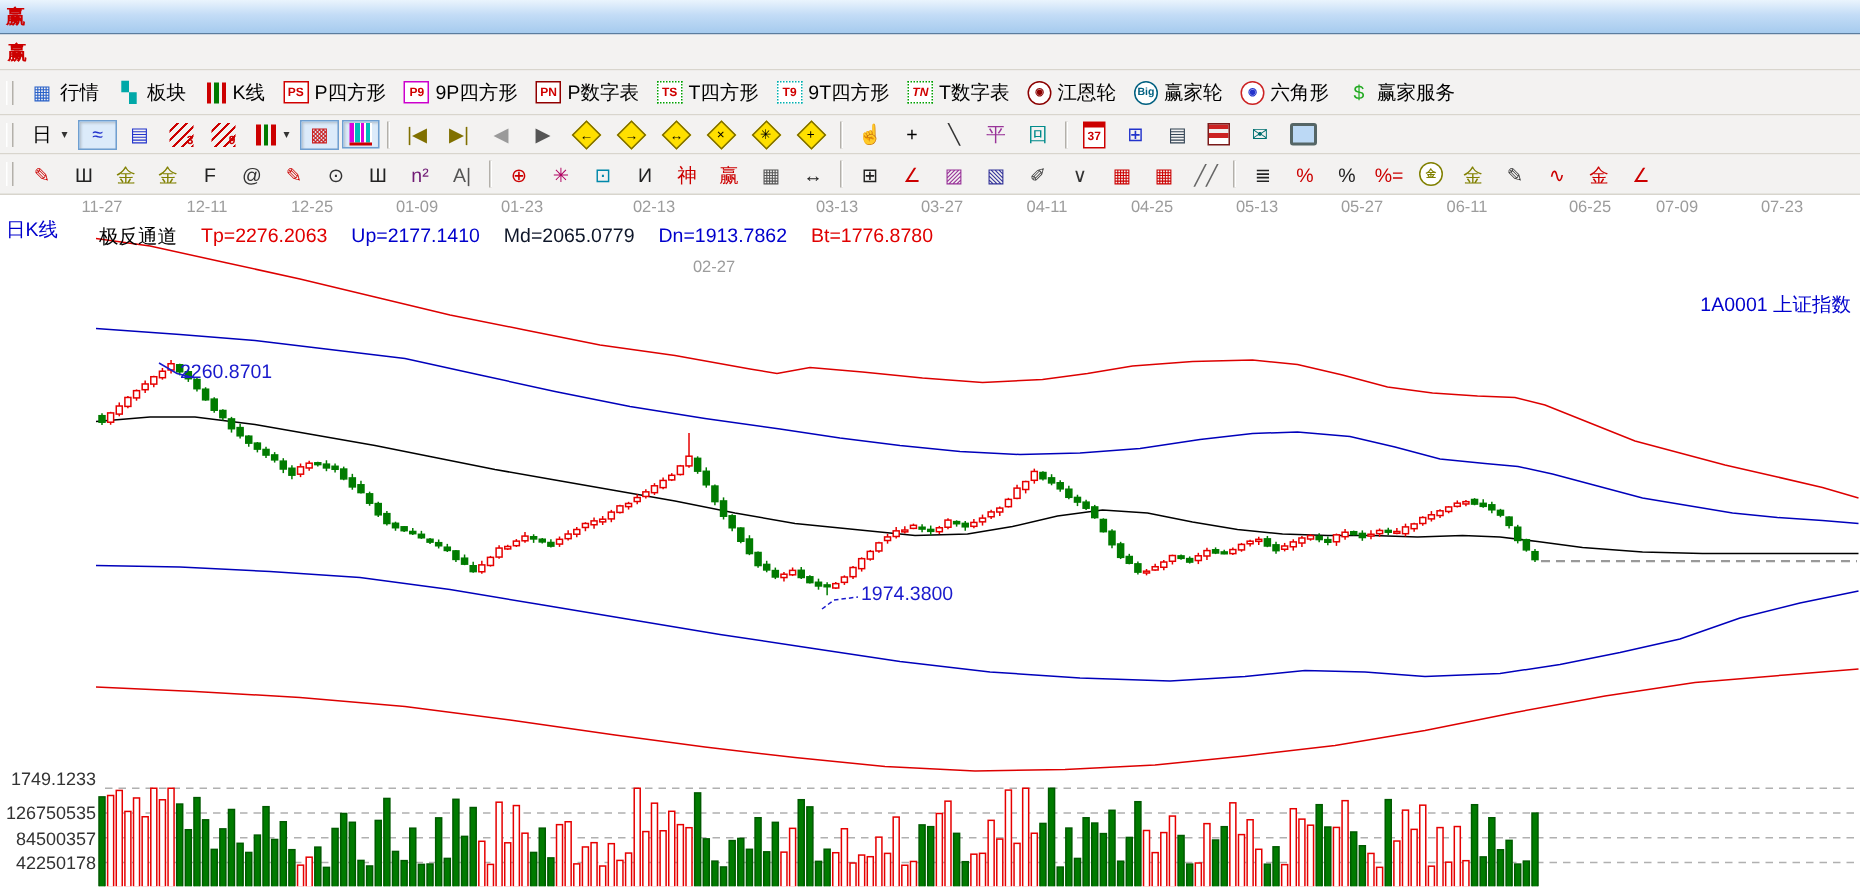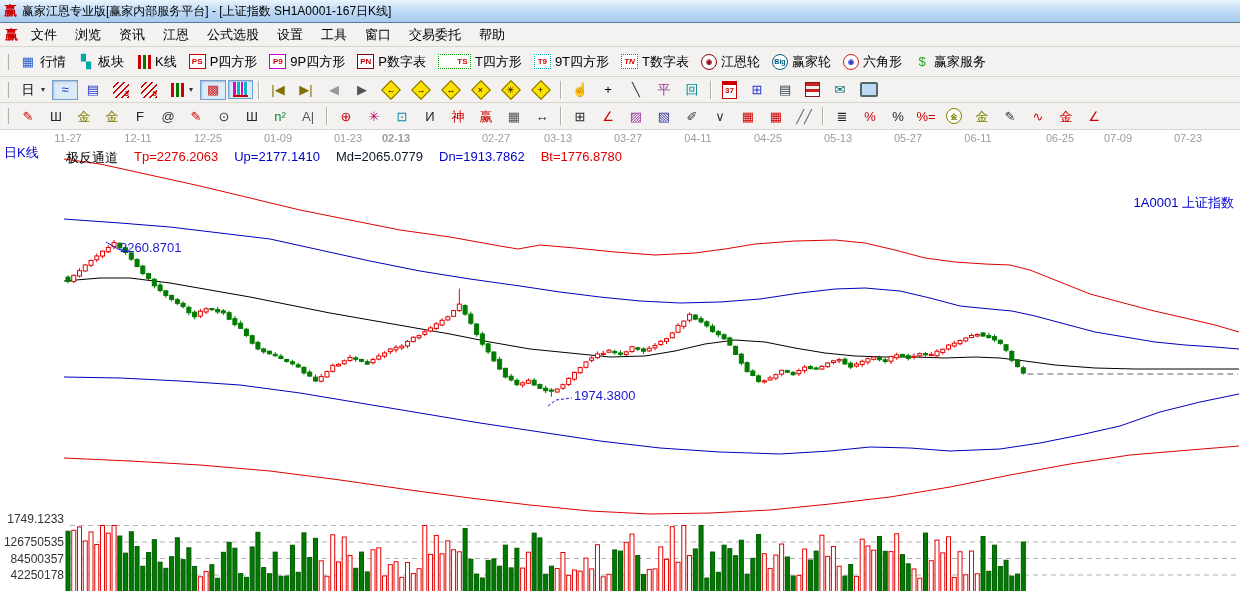--- a/index.html
+++ b/index.html
@@ -57,37 +57,24 @@
   .anno{position:absolute;color:#1a1acc;font-size:13px;z-index:3;white-space:nowrap;}
   .vlabel{position:absolute;left:0;width:64px;text-align:right;font-size:12px;color:#333;z-index:3;white-space:nowrap;}
 </style>
 </head>
 <body>
 
 <div class="app">
 
   <div class="titlebar">
     <span class="applogo">赢</span>
-    <span>赢家江恩专业版[赢家内部服务平台] - [上证指数  SH1A0001-167日K线]</span>
   </div>
 
   <div class="menubar">
     <span class="applogo">赢</span>
-    <span id="menu-items" style="display:flex;">
-        <span class="menu-item">文件</span>
-        <span class="menu-item">浏览</span>
-        <span class="menu-item">资讯</span>
-        <span class="menu-item">江恩</span>
-        <span class="menu-item">公式选股</span>
-        <span class="menu-item">设置</span>
-        <span class="menu-item">工具</span>
-        <span class="menu-item">窗口</span>
-        <span class="menu-item">交易委托</span>
-        <span class="menu-item">帮助</span>
-      </span>
   </div>
 
   <div class="toolbar tb1" id="toolbar-main">
       <span class="grip"></span>
       <span class="tbtn">
         <span class="ti" style="color: rgb(43, 98, 201);">▦</span>
         <span class="tlabel">行情</span>
       </span>
       <span class="tbtn">
         <span class="ti" style="color: rgb(0, 168, 168);">▚</span>
@@ -103,21 +90,21 @@
       </span>
       <span class="tbtn">
         <span class="ti badge" style="color: rgb(208, 0, 0); border-color: rgb(204, 0, 204);">P9</span>
         <span class="tlabel">9P四方形</span>
       </span>
       <span class="tbtn">
         <span class="ti badge" style="color: rgb(208, 0, 0); border-color: rgb(144, 0, 0);">PN</span>
         <span class="tlabel">P数字表</span>
       </span>
       <span class="tbtn">
-        <span class="ti badge" style="color: rgb(208, 0, 0); border-color: rgb(0, 160, 0); border-style: dotted; padding-left: 16px;">TS</span>
+        <span class="ti badge" style="color: rgb(208, 0, 0); border-color: rgb(0, 160, 0); border-style: dotted;">TS</span>
         <span class="tlabel">T四方形</span>
       </span>
       <span class="tbtn">
         <span class="ti badge" style="color: rgb(208, 0, 0); border-color: rgb(0, 176, 176); border-style: dotted;">T9</span>
         <span class="tlabel">9T四方形</span>
       </span>
       <span class="tbtn">
         <span class="ti badge" style="color: rgb(208, 0, 0); border-color: rgb(0, 160, 0); border-style: dotted; font-style: italic;">TN</span>
         <span class="tlabel">T数字表</span>
       </span>
@@ -268,21 +255,21 @@
       <span class="tbtn">
         <span class="ti" style="color: rgb(204, 0, 0);">✎</span>
       </span>
       <span class="tbtn">
         <span class="ti" style="color: rgb(51, 51, 51);">⊙</span>
       </span>
       <span class="tbtn">
         <span class="ti" style="color: rgb(34, 34, 34);">Ш</span>
       </span>
       <span class="tbtn">
-        <span class="ti" style="color: #15803d;">n²</span>
+        <span class="ti" style="color: #701a75;">n²</span>
       </span>
       <span class="tbtn">
         <span class="ti" style="color: rgb(85, 85, 85);">A|</span>
       </span>
       <span class="tsep"></span>
       <span class="tbtn">
         <span class="ti" style="color: rgb(204, 0, 0);">⊕</span>
       </span>
       <span class="tbtn">
         <span class="ti" style="color: rgb(176, 0, 96);">✳</span>
@@ -884,22 +871,22 @@
         <polyline points="548,404 556,398 572,396" fill="none" stroke="#1a1acc" stroke-width="1" stroke-dasharray="3 2"></polyline>
       </svg>
 
     <div class="kline-label">日K线</div>
     <div id="date-row">
         <span class="date-label" style="left: 68px;">11-27</span>
         <span class="date-label" style="left: 138px;">12-11</span>
         <span class="date-label" style="left: 208px;">12-25</span>
         <span class="date-label" style="left: 278px;">01-09</span>
         <span class="date-label" style="left: 348px;">01-23</span>
-        <span class="date-label" style="left: 396px; font-weight: bold;">02-13</span>
-        <span class="date-label" style="left: 496px;">02-27</span>
+        <span class="date-label" style="left: 436px;">02-13</span>
+        <span class="date-label" style="left: 476px; margin-top: 40px;">02-27</span>
         <span class="date-label" style="left: 558px;">03-13</span>
         <span class="date-label" style="left: 628px;">03-27</span>
         <span class="date-label" style="left: 698px;">04-11</span>
         <span class="date-label" style="left: 768px;">04-25</span>
         <span class="date-label" style="left: 838px;">05-13</span>
         <span class="date-label" style="left: 908px;">05-27</span>
         <span class="date-label" style="left: 978px;">06-11</span>
         <span class="date-label" style="left: 1060px;">06-25</span>
         <span class="date-label" style="left: 1118px;">07-09</span>
         <span class="date-label" style="left: 1188px;">07-23</span>

